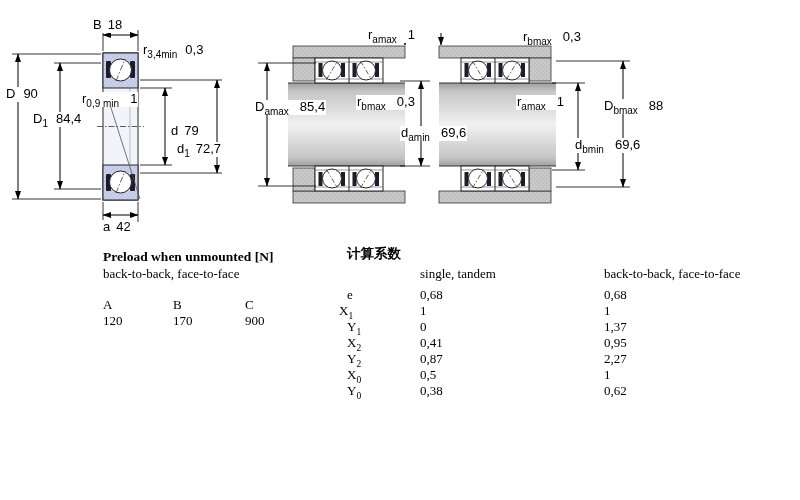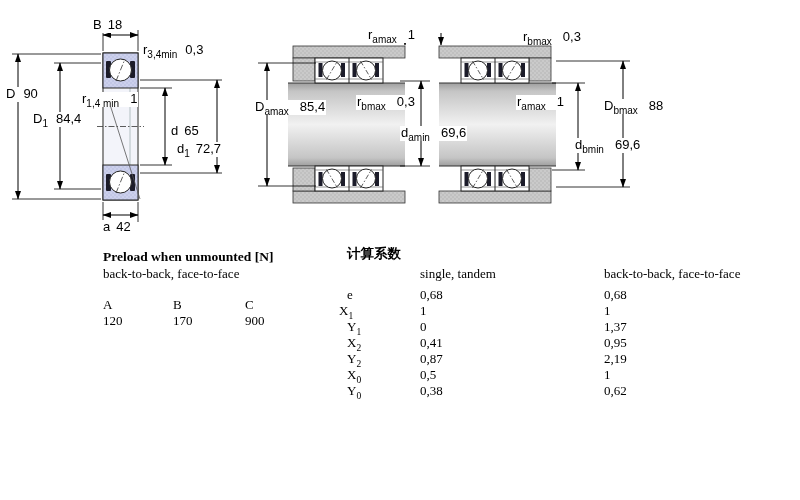--- a/index.html
+++ b/index.html
@@ -215,22 +215,22 @@
         <line x1="623" y1="61" x2="623" y2="187" marker-start="url(#arr)" marker-end="url(#arr)"></line>
         <line x1="441" y1="33" x2="441" y2="45" marker-end="url(#arr)"></line>
       </g>
     </g>
   </svg>
 
   <span class="dim" style="left:92px;top:18px"><span>B</span><span class="val g6">18</span></span>
   <span class="dim" style="left:142px;top:43px"><span>r</span><sub>3,4min</sub><span class="val g8">0,3</span></span>
   <span class="dim" style="left:5px;top:87px"><span>D</span><span class="val g8">90</span></span>
   <span class="dim" style="left:32px;top:112px"><span>D</span><sub>1</sub><span class="val g8">84,4</span></span>
-  <span class="dim" style="left:81px;top:92px"><span>r</span><sub>1,4 min</sub><span class="val">1</span></span>
-  <span class="dim" style="left:170px;top:124px"><span>d</span><span class="val g6">65</span></span>
+  <span class="dim" style="left:81px;top:92px"><span>r</span><sub>0,9 min</sub><span class="val">1</span></span>
+  <span class="dim" style="left:170px;top:124px"><span>d</span><span class="val g6">79</span></span>
   <span class="dim" style="left:176px;top:142px"><span>d</span><sub>1</sub><span class="val g6">72,7</span></span>
   <span class="dim" style="left:102px;top:220px"><span>a</span><span class="val g6">42</span></span>
 
   <span class="dim" style="left:367px;top:28px"><span>r</span><sub>amax</sub><span class="val">1</span></span>
   <span class="dim" style="left:254px;top:100px"><span>D</span><sub>amax</sub><span class="val">85,4</span></span>
   <span class="dim" style="left:356px;top:95px"><span>r</span><sub>bmax</sub><span class="val">0,3</span></span>
   <span class="dim" style="left:400px;top:126px"><span>d</span><sub>amin</sub><span class="val">69,6</span></span>
 
   <span class="dim" style="left:522px;top:30px"><span>r</span><sub>bmax</sub><span class="val">0,3</span></span>
   <span class="dim" style="left:516px;top:95px"><span>r</span><sub>amax</sub><span class="val">1</span></span>
@@ -264,21 +264,21 @@
     <span class="txt" style="left:347px;top:319px"><span>Y</span><sub>1</sub></span>
     <span class="txt" style="left:420px;top:319px">0</span>
     <span class="txt" style="left:604px;top:319px">1,37</span>
 
     <span class="txt" style="left:347px;top:335px"><span>X</span><sub>2</sub></span>
     <span class="txt" style="left:420px;top:335px">0,41</span>
     <span class="txt" style="left:604px;top:335px">0,95</span>
 
     <span class="txt" style="left:347px;top:351px"><span>Y</span><sub>2</sub></span>
     <span class="txt" style="left:420px;top:351px">0,87</span>
-    <span class="txt" style="left:604px;top:351px">2,19</span>
+    <span class="txt" style="left:604px;top:351px">2,27</span>
 
     <span class="txt" style="left:347px;top:367px"><span>X</span><sub>0</sub></span>
     <span class="txt" style="left:420px;top:367px">0,5</span>
     <span class="txt" style="left:604px;top:367px">1</span>
 
     <span class="txt" style="left:347px;top:383px"><span>Y</span><sub>0</sub></span>
     <span class="txt" style="left:420px;top:383px">0,38</span>
     <span class="txt" style="left:604px;top:383px">0,62</span>
   </div>
 

